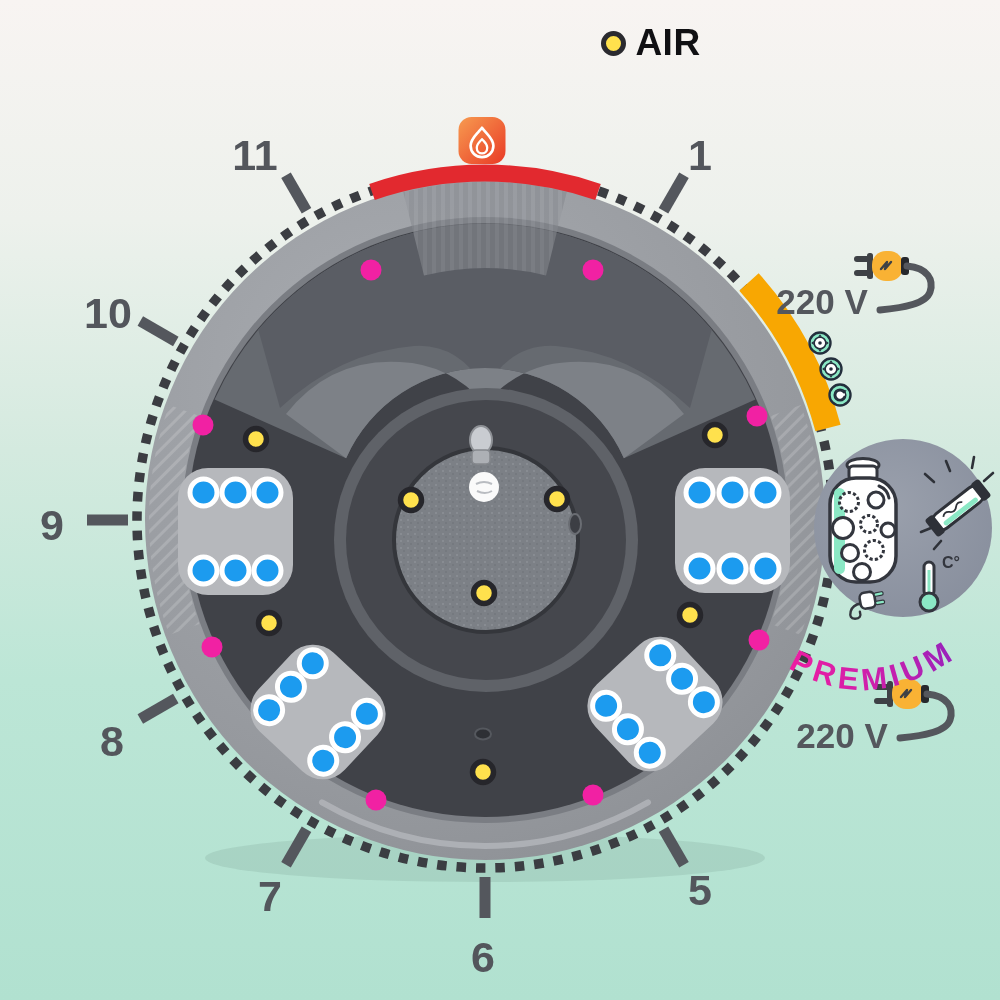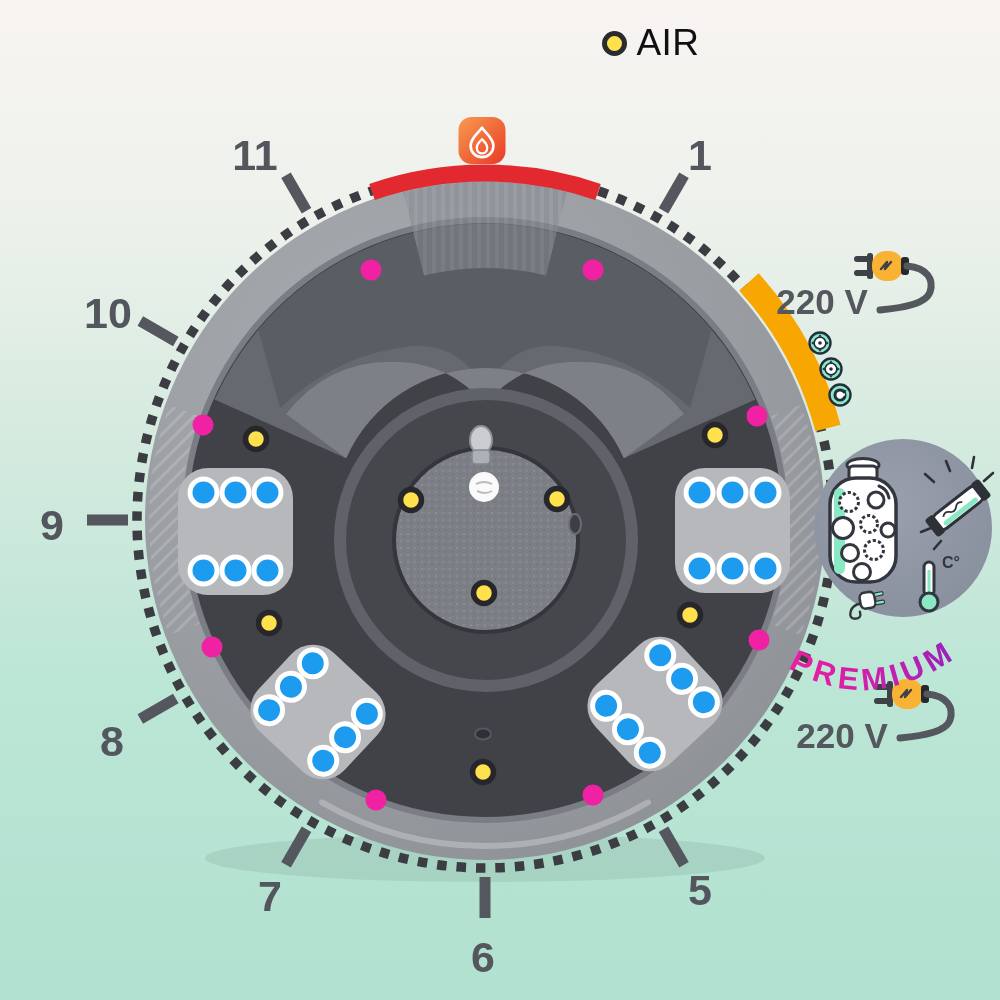--- a/index.html
+++ b/index.html
@@ -7,21 +7,21 @@
     position:relative;width:1000px;height:1000px;overflow:hidden;
     font-family:"Liberation Sans",sans-serif;
     background:linear-gradient(180deg,#F8F4F2 0%,#EDF1EC 22%,#D4EADF 45%,#BCE6D6 68%,#B1E1D0 100%);
   }
   .legend{
     position:absolute;top:22px;left:0;width:100%;
     display:flex;justify-content:center;align-items:center;gap:38px;
     transform:translateX(151px);
   }
   .legend-item{display:flex;align-items:center;gap:9px;}
-  .legend-label{font-size:37px;font-weight:normal;color:#101013;letter-spacing:.5px;}
+  .legend-label{font-size:37px;font-weight:bold;color:#101013;letter-spacing:.5px;}
   .dot{border-radius:50%;}
   .dot-air{width:15px;height:15px;border:5px solid #2A2A2F;}
   .dot-hydro{width:32px;height:32px;box-shadow:0 0 0 4px rgba(255,255,255,.95);}
   .dot-led{width:25px;height:25px;}
   svg{position:absolute;left:0;top:0;}
   .num{font:bold 43px "Liberation Sans",sans-serif;fill:#53565C;}
   .v220{font:bold 35px "Liberation Sans",sans-serif;fill:#54575D;}
   .cunit{font:bold 16px "Liberation Sans",sans-serif;fill:#33363E;}
   .premium-text{font:bold 31px "Liberation Sans",sans-serif;letter-spacing:5px;}
 </style>

